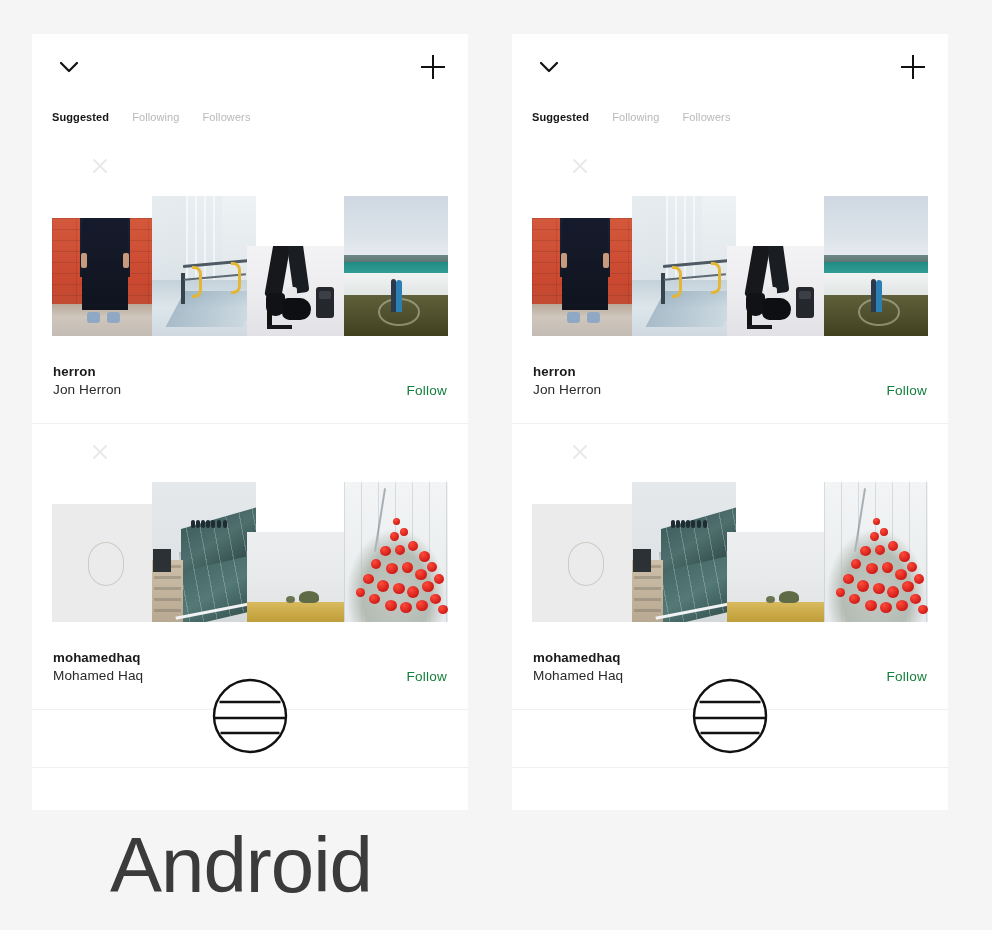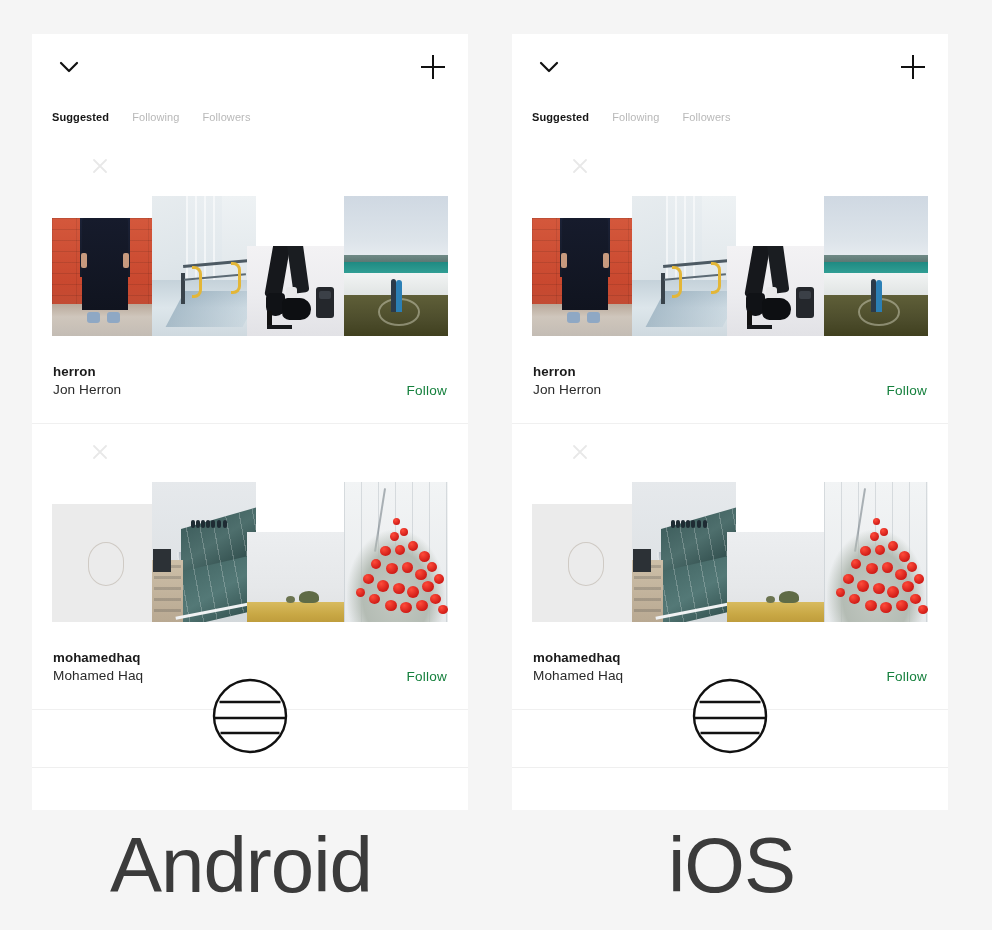--- a/index.html
+++ b/index.html
@@ -766,15 +766,14 @@
   <div class="globe-badge ios">
     <svg width="76" height="76" viewBox="0 0 76 76" aria-hidden="true">
       <circle cx="38" cy="38" r="36" fill="#ffffff" stroke="#111" stroke-width="2.4"></circle>
       <path d="M7.5 24 H68.5" fill="none" stroke="#111" stroke-width="2.4"></path>
       <path d="M2.6 40 H73.4" fill="none" stroke="#111" stroke-width="2.4"></path>
       <path d="M8.5 55 H67.5" fill="none" stroke="#111" stroke-width="2.4"></path>
     </svg>
   </div>
 
   <div class="caption android">Android</div>
-  <div class="caption ios">iOS</div>
 
 </div>
 
 </body></html>

